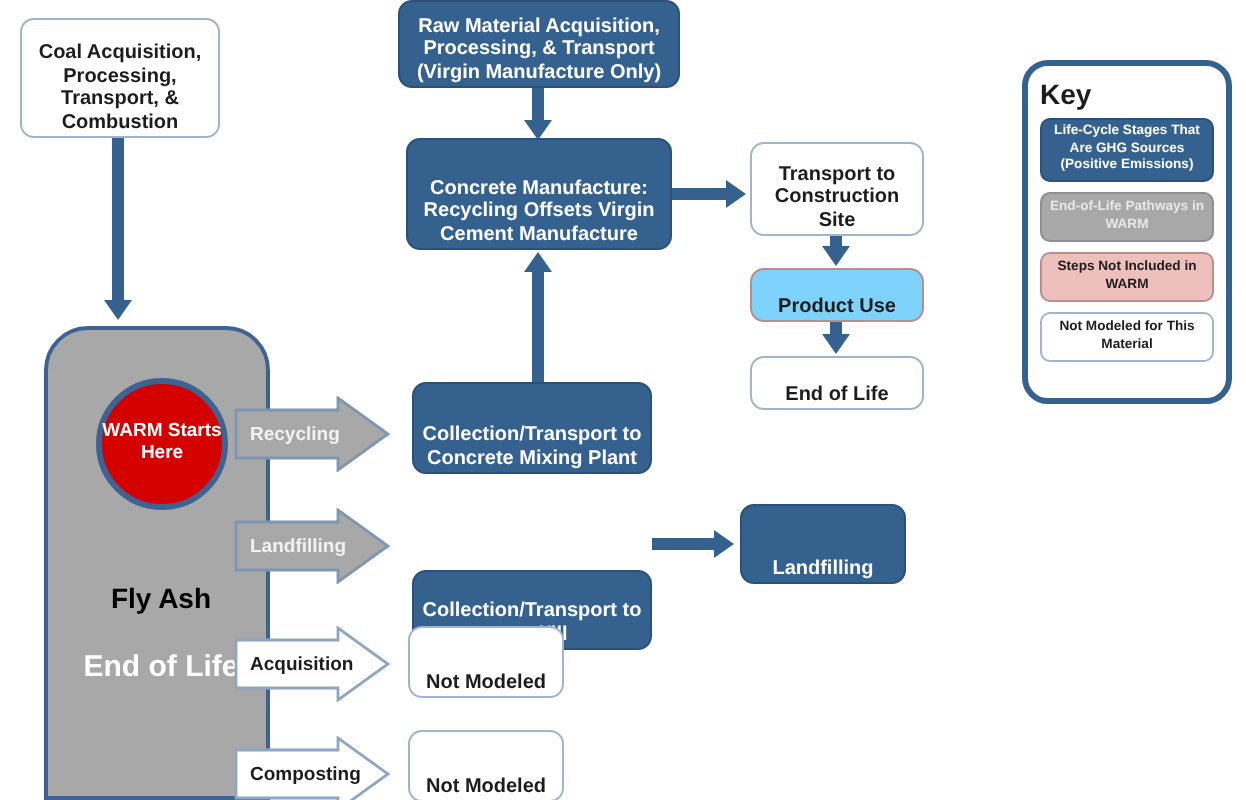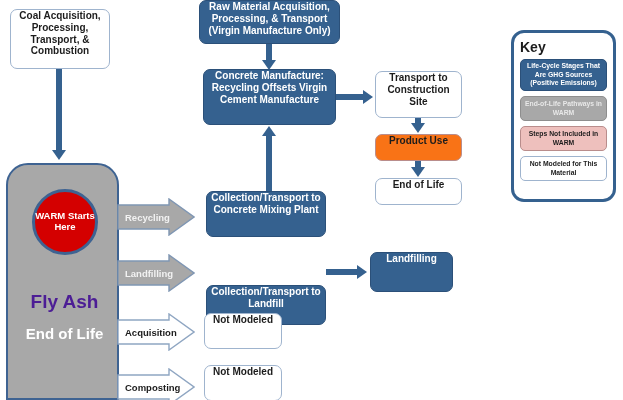--- a/index.html
+++ b/index.html
@@ -16,21 +16,21 @@
     height: 400px;
     background: #ffffff;
     overflow: hidden;
   }
 
   
   .box {
     position: absolute;
     box-sizing: border-box;
     display: flex;
-    align-items: flex-start;
+    align-items: flex-end;
     justify-content: center;
     text-align: center;
     line-height: 1.18;
     border-radius: 7px;
   }
   .box span { display: block; padding: 0 3px; }
 
   .box-blue {
     background: #35618f;
     color: #ffffff;
@@ -39,31 +39,31 @@
     font-size: 10px;
   }
   .box-white {
     background: #ffffff;
     color: #1c1c1c;
     border: 1.4px solid #9fb4ce;
     font-weight: bold;
     font-size: 10px;
   }
   .box-pink {
-    background: #f97316;
+    background: #7dd3fc;
     color: #1c1c1c;
     border: 1.4px solid #b98d8c;
     font-weight: bold;
     font-size: 10px;
   }
 
   
   #eol-slab {
     position: absolute;
-    left: 6px;
+    left: 22px;
     top: 163px;
     width: 113px;
     height: 237px;
     background: #a8a8a8;
     border: 2px solid #3e6392;
     border-radius: 22px 22px 0 0;
     box-sizing: border-box;
   }
   #warm-circle {
     position: absolute;
@@ -81,22 +81,22 @@
     line-height: 1.15;
     display: flex;
     align-items: center;
     justify-content: center;
     text-align: center;
   }
   #material-label {
     position: absolute;
     left: 0; top: 126px; width: 113px;
     text-align: center;
-    color: #4c1d95;
-    font-size: 19px;
+    color: #000000;
+    font-size: 14px;
     font-weight: bold;
   }
   #eol-label {
     position: absolute;
     left: 0; top: 160px; width: 113px;
     text-align: center;
     color: #ffffff;
     font-size: 15px;
     font-weight: bold;
   }

